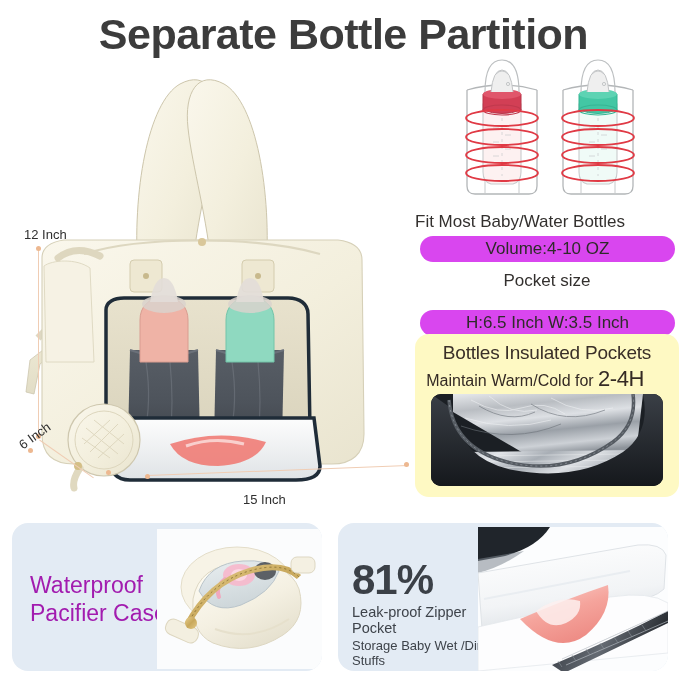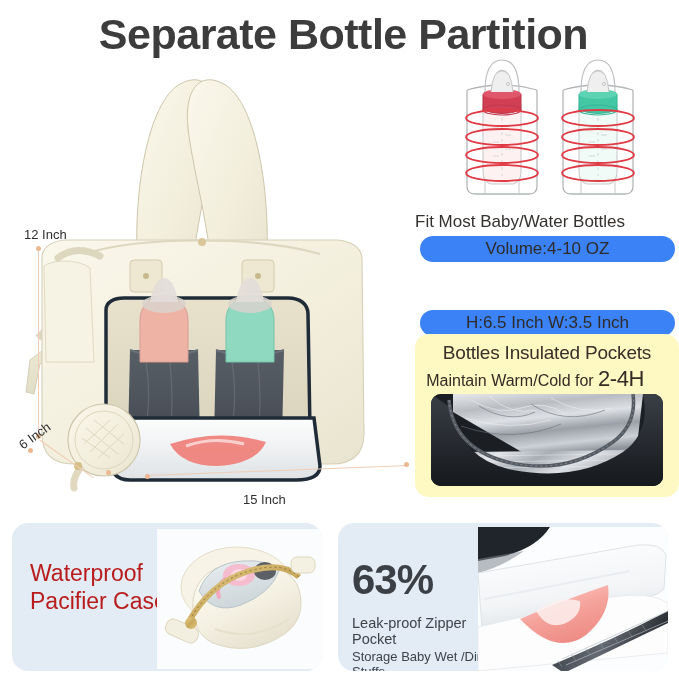--- a/index.html
+++ b/index.html
@@ -45,21 +45,21 @@
   
   .bottle-diagram { position:absolute; left:455px; top:58px; width:190px; height:148px; }
 
   
   .fit-text {
     position:absolute; left:415px; top:212px; width:264px;
     text-align:left; font-size:17px; color:#33302e;
   }
   .peach-box {
     position:absolute; left:420px; width:255px; height:26px;
-    background:#3b82f6; border-radius:13px;
+    background:#d946ef; border-radius:13px;
     display:flex; align-items:center; justify-content:center;
     font-size:17px; color:#2e2b29;
   }
   .peach-1 { top:236px; }
   .peach-2 { top:310px; }
   .pocket-size-text {
     position:absolute; left:415px; top:271px; width:264px;
     text-align:center; font-size:17px; color:#33302e;
   }
 
@@ -84,33 +84,33 @@
 
   
   .bottom-panel {
     position:absolute; top:523px; height:148px;
     background:#e3ebf4; border-radius:16px; overflow:hidden;
   }
   .bp-left  { left:12px;  width:310px; }
   .bp-right { left:338px; width:330px; }
 
   .bp-left-text {
-    position:absolute; left:18px; top:36px; width:140px;
-    color:#b91c1c; line-height:1.22;
+    position:absolute; left:18px; top:48px; width:140px;
+    color:#a21caf; line-height:1.22;
   }
   .bp-left-text .l1 { font-size:23px; }
   .bp-left-text .l2 { font-size:23px; }
 
   .bp-left-photo {
     position:absolute; left:145px; top:6px; width:165px; height:140px; overflow:hidden;
   }
 
   .bp-right-text { position:absolute; left:14px; top:36px; width:150px; color:#3e434a; }
   .bp-right-text .pct { font-size:42px; font-weight:700; letter-spacing:-1px; color:#3b4047; line-height:1; }
-  .bp-right-text .r1 { font-size:14.5px; margin-top:14px; }
+  .bp-right-text .r1 { font-size:14.5px; margin-top:3px; }
   .bp-right-text .r2 { font-size:13px; margin-top:2px; }
 
   .bp-right-photo {
     position:absolute; left:140px; top:4px; width:190px; height:144px; overflow:hidden;
   }
   svg { display:block; }
 </style>
 </head>
 <body>
 
@@ -308,20 +308,21 @@
           <ellipse cx="47" cy="79" rx="36" ry="8"></ellipse>
           <ellipse cx="47" cy="97" rx="36" ry="8"></ellipse>
           <ellipse cx="47" cy="115" rx="36" ry="8"></ellipse>
         </g>
       </g>
     </svg>
   </div>
 
   <div class="fit-text">Fit Most Baby/Water Bottles</div>
   <div class="peach-box peach-1">Volume:4-10 OZ</div>
+  <div class="pocket-size-text">Pocket size</div>
   <div class="peach-box peach-2">H:6.5 Inch W:3.5 Inch</div>
 
   <div class="insulated-panel">
     <div class="ins-title">Bottles Insulated Pockets</div>
     <div class="ins-sub"><span>Maintain Warm/Cold for </span><span class="big">2-4H</span></div>
     <div class="ins-photo">
       <svg width="232" height="92" viewBox="0 0 232 92">
         <defs>
           <linearGradient id="foil" x1="0" y1="0" x2="0.3" y2="1">
             <stop offset="0%" stop-color="#e7e9ec"></stop>
@@ -417,21 +418,21 @@
 
         <rect x="134" y="28" width="24" height="16" rx="6" fill="#f4f0e2" stroke="#ddd7c2" stroke-width="1"></rect>
 
         <path d="M58 100 q38 14 74 -10" fill="none" stroke="#e6e0cc" stroke-width="2"></path>
       </svg>
     </div>
   </div>
 
   <div class="bottom-panel bp-right">
     <div class="bp-right-text">
-      <div class="pct">63%</div>
+      <div class="pct">81%</div>
       <div class="r1">Leak-proof Zipper Pocket</div>
       <div class="r2">Storage Baby Wet /Dirty Stuffs</div>
     </div>
     <div class="bp-right-photo">
       <svg width="190" height="144" viewBox="0 0 190 144">
         <defs>
           <linearGradient id="whitefab" x1="0" y1="0" x2="0.3" y2="1">
             <stop offset="0%" stop-color="#ffffff"></stop>
             <stop offset="70%" stop-color="#f2f4f6"></stop>
             <stop offset="100%" stop-color="#e0e4e8"></stop>

